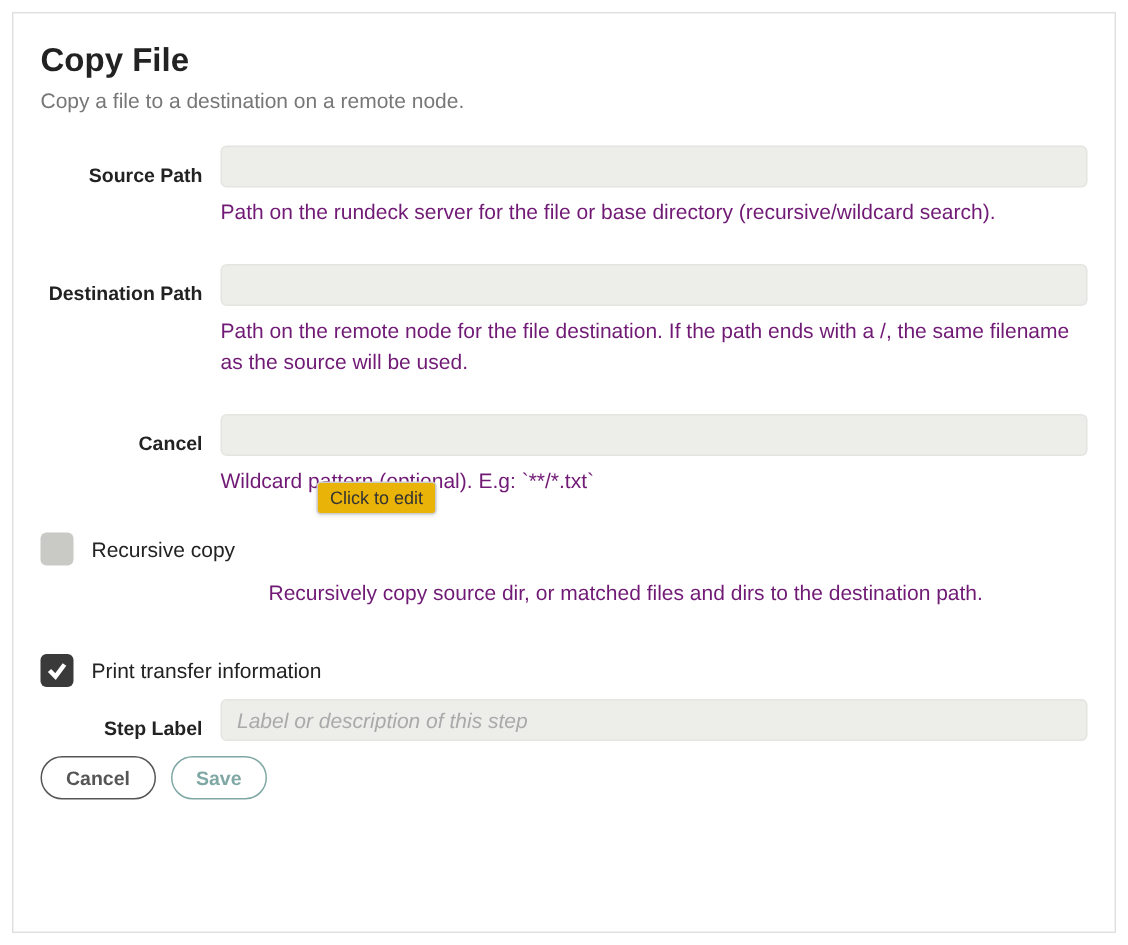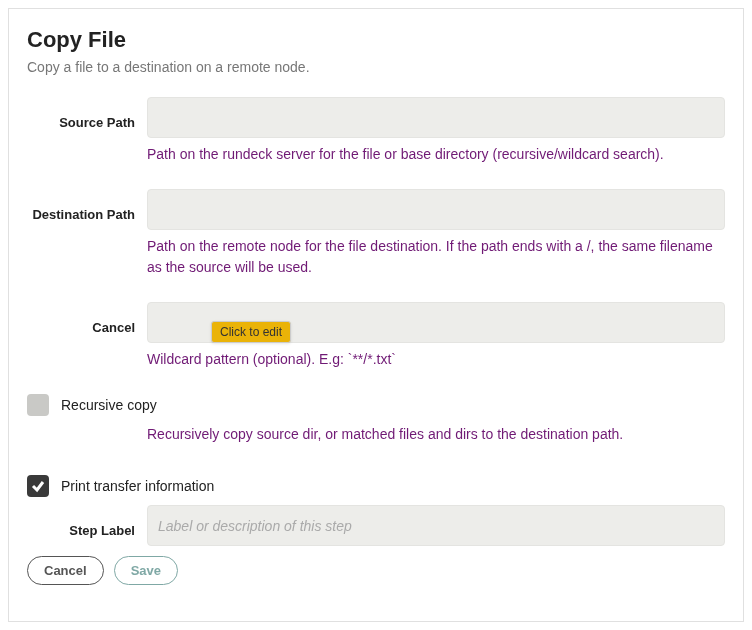--- a/index.html
+++ b/index.html
@@ -3,32 +3,32 @@
 <meta charset="utf-8">
 <style>
 * { box-sizing: border-box; margin: 0; padding: 0; }
 body { font-family: -apple-system, "Helvetica Neue", Arial, sans-serif; background: #fff; padding: 8px; }
 .panel { border: 1px solid #e0e0e0; padding: 18px 18px 18px 18px; width: 736px; min-height: 614px; position: relative; }
 .title { font-size: 22px; font-weight: 700; color: #222; margin-bottom: 6px; }
 .subtitle { font-size: 14px; color: #777; margin-bottom: 22px; }
 .form-row { display: flex; align-items: center; margin-bottom: 6px; }
 .form-label { width: 120px; text-align: right; font-size: 13px; font-weight: 700; color: #222; padding-top: 10px; padding-right: 12px; flex-shrink: 0; }
 .form-field { flex: 1; }
-.text-input { width: 100%; height: 41px; background: #ededea; border: 1px solid #e4e4e1; border-radius: 4px; padding: 0 10px; font-size: 14px; color: #333; }
+.text-input { width: 100%; height: 28px; background: #ededea; border: 1px solid #e4e4e1; border-radius: 4px; padding: 0 10px; font-size: 14px; color: #333; }
 .text-input::placeholder { color: #aaa; font-style: italic; }
 .help-text { font-size: 14px; color: #701a75; line-height: 1.5; }
 .help-row { display: flex; margin-bottom: 24px; }
 .help-spacer { width: 120px; flex-shrink: 0; }
 .check-row { display: flex; align-items: center; margin-bottom: 8px; margin-top: 4px; }
 .checkbox-box { width: 22px; height: 22px; border-radius: 4px; margin-right: 12px; flex-shrink: 0; display: flex; align-items: center; justify-content: center; cursor: pointer; }
 .checkbox-unchecked { background: #c9c9c6; }
 .checkbox-checked { background: #3a3a3a; }
 .checkmark { stroke: #fff; stroke-width: 3; fill: none; }
 .check-label { font-size: 14px; color: #222; }
-.check-help-row { display: flex; margin-bottom: 30px; }
+.check-help-row { display: flex; margin-bottom: 30px; gap: 32px; }
 .check-help-spacer { width: 120px; flex-shrink: 0; }
 .button-row { display: flex; gap: 10px; margin-top: 10px; }
 .btn { border-radius: 18px; padding: 6px 16px; font-size: 13px; font-weight: 700; cursor: pointer; background: #fff; }
 .btn-cancel { border: 1.5px solid #555; color: #555; }
 .btn-save { border: 1.5px solid #7fa8a5; color: #7fa8a5; }
 .tooltip { position: absolute; left: 202px; top: 312px; background: #eab308; border: 1px solid #ccc; border-radius: 3px; padding: 3px 8px; font-size: 12px; color: #333; box-shadow: 0 1px 3px rgba(0,0,0,0.1); }
 </style>
 </head>
 <body>
 

